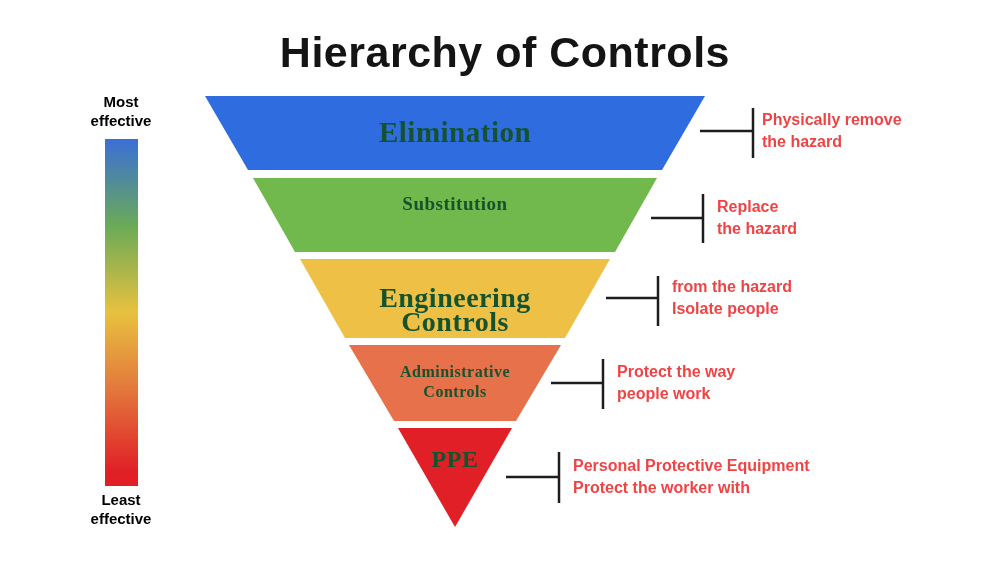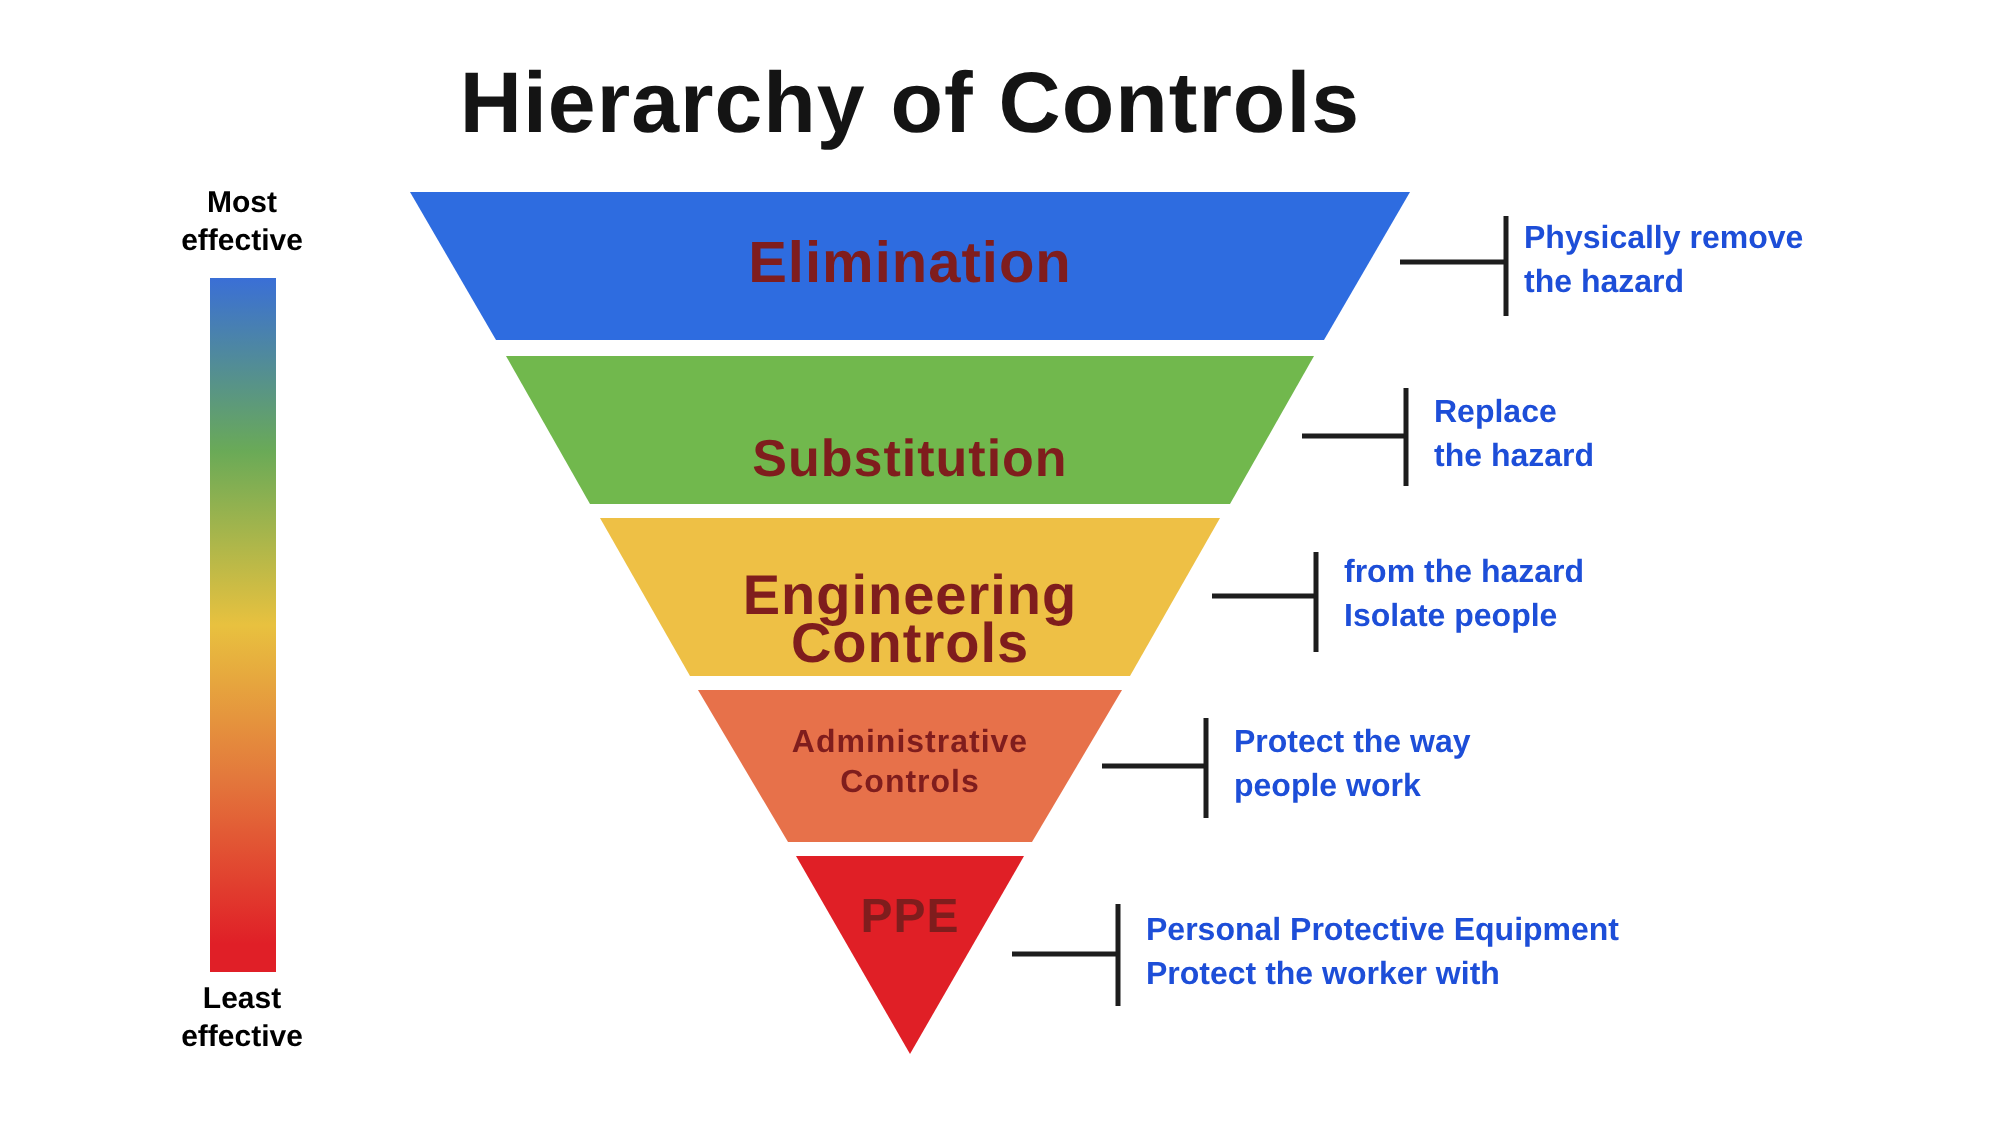--- a/index.html
+++ b/index.html
@@ -1,35 +1,35 @@
 <!DOCTYPE html>
 <html><head>
 <meta charset="utf-8">
 <style>
   html,body{margin:0;padding:0;background:#ffffff;}
   .canvas{
     position:relative;width:1000px;height:562px;background:#ffffff;
     font-family:"Liberation Sans",sans-serif;overflow:hidden;
   }
   .title{
-    position:absolute;left:180px;top:28px;width:550px;text-align:center;
+    position:absolute;left:180px;top:28px;width:550px;text-align:right;
     font-size:43px;font-weight:bold;color:#141414;letter-spacing:0.5px;white-space:nowrap;
   }
   .funnel-svg{position:absolute;left:0;top:0;width:1000px;height:562px;}
   .band-label{
-    position:absolute;left:255px;width:400px;text-align:center;color:#7f1d1d;
-    font-weight:bold;letter-spacing:0.5px;
+    position:absolute;left:255px;width:400px;text-align:center;color:#14532d;
+    font-weight:bold;letter-spacing:0.5px;font-family:Liberation Serif, serif;
   }
   .band-label.l1{top:114px;font-size:29px;line-height:36px;}
-  .band-label.l2{top:214px;font-size:26px;line-height:30px;}
+  .band-label.l2{top:189px;font-size:19px;line-height:30px;}
   .band-label.l3{top:274px;font-size:28px;line-height:24px;margin-top:12px;}
   .band-label.l4{top:362px;font-size:16px;line-height:20px;}
   .band-label.l5{top:445px;font-size:24px;line-height:28px;}
   .annotation{
-    position:absolute;color:#1d4ed8;font-weight:bold;font-size:16px;line-height:22px;
+    position:absolute;color:#ef4444;font-weight:bold;font-size:16px;line-height:22px;
     white-space:nowrap;
   }
   .a1{left:762px;top:109px;}
   .a2{left:717px;top:196px;}
   .a3{left:672px;top:276px;}
   .a4{left:617px;top:361px;}
   .a5{left:573px;top:455px;}
   .scale-label{
     position:absolute;left:71px;width:100px;text-align:center;color:#000000;
     font-weight:bold;font-size:15px;line-height:19px;

